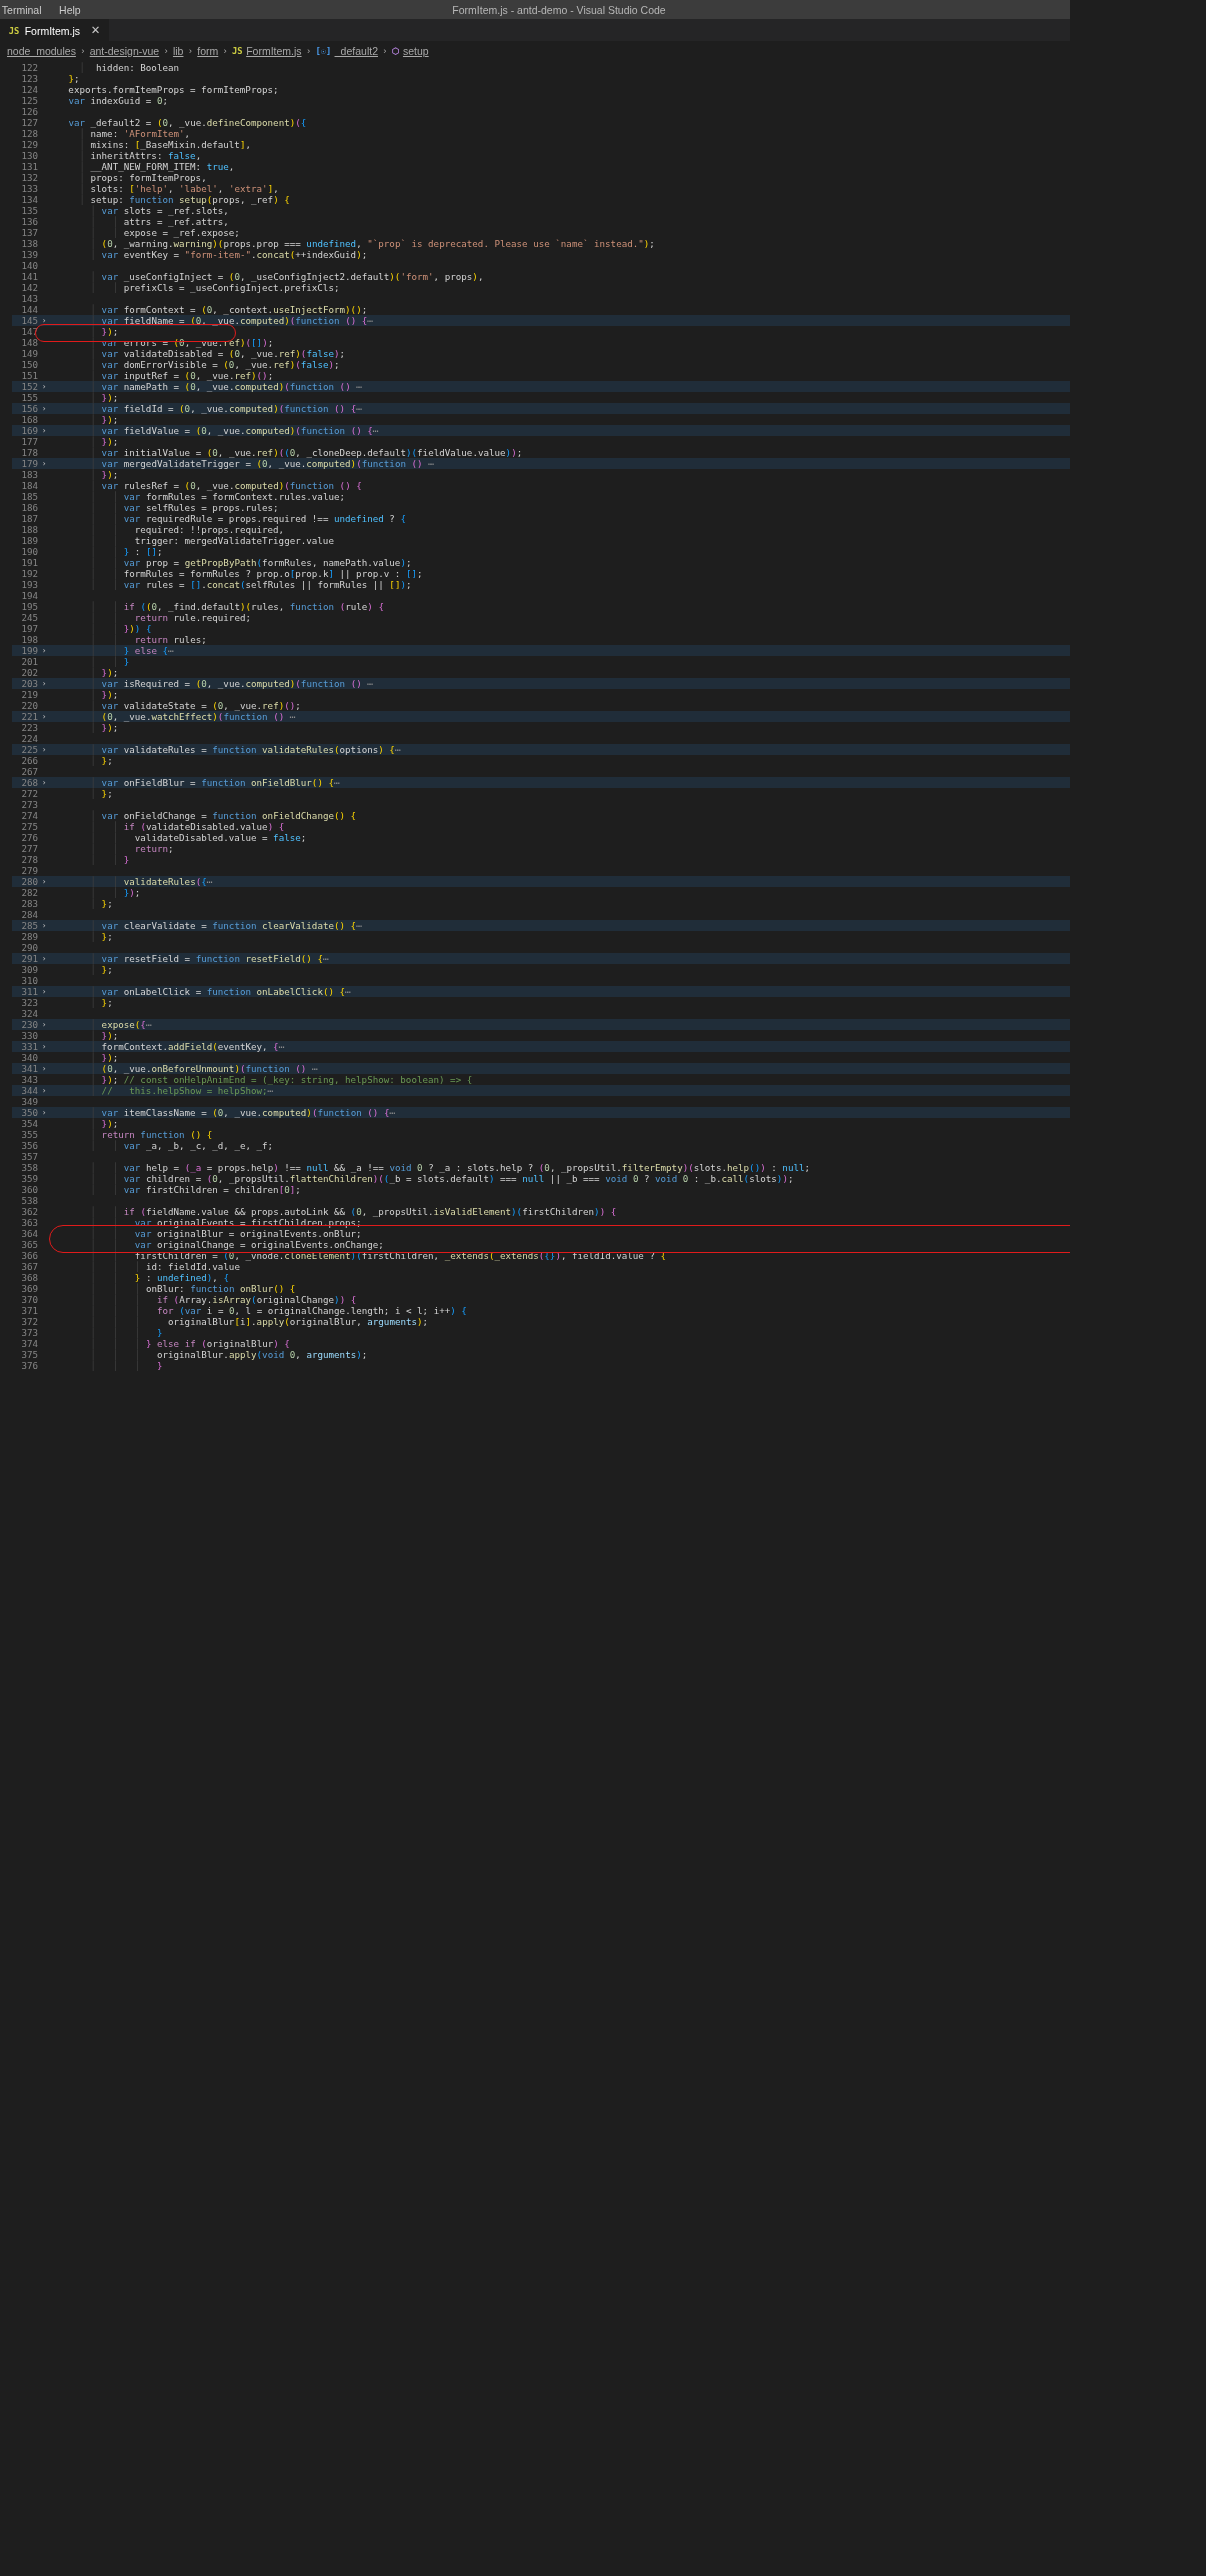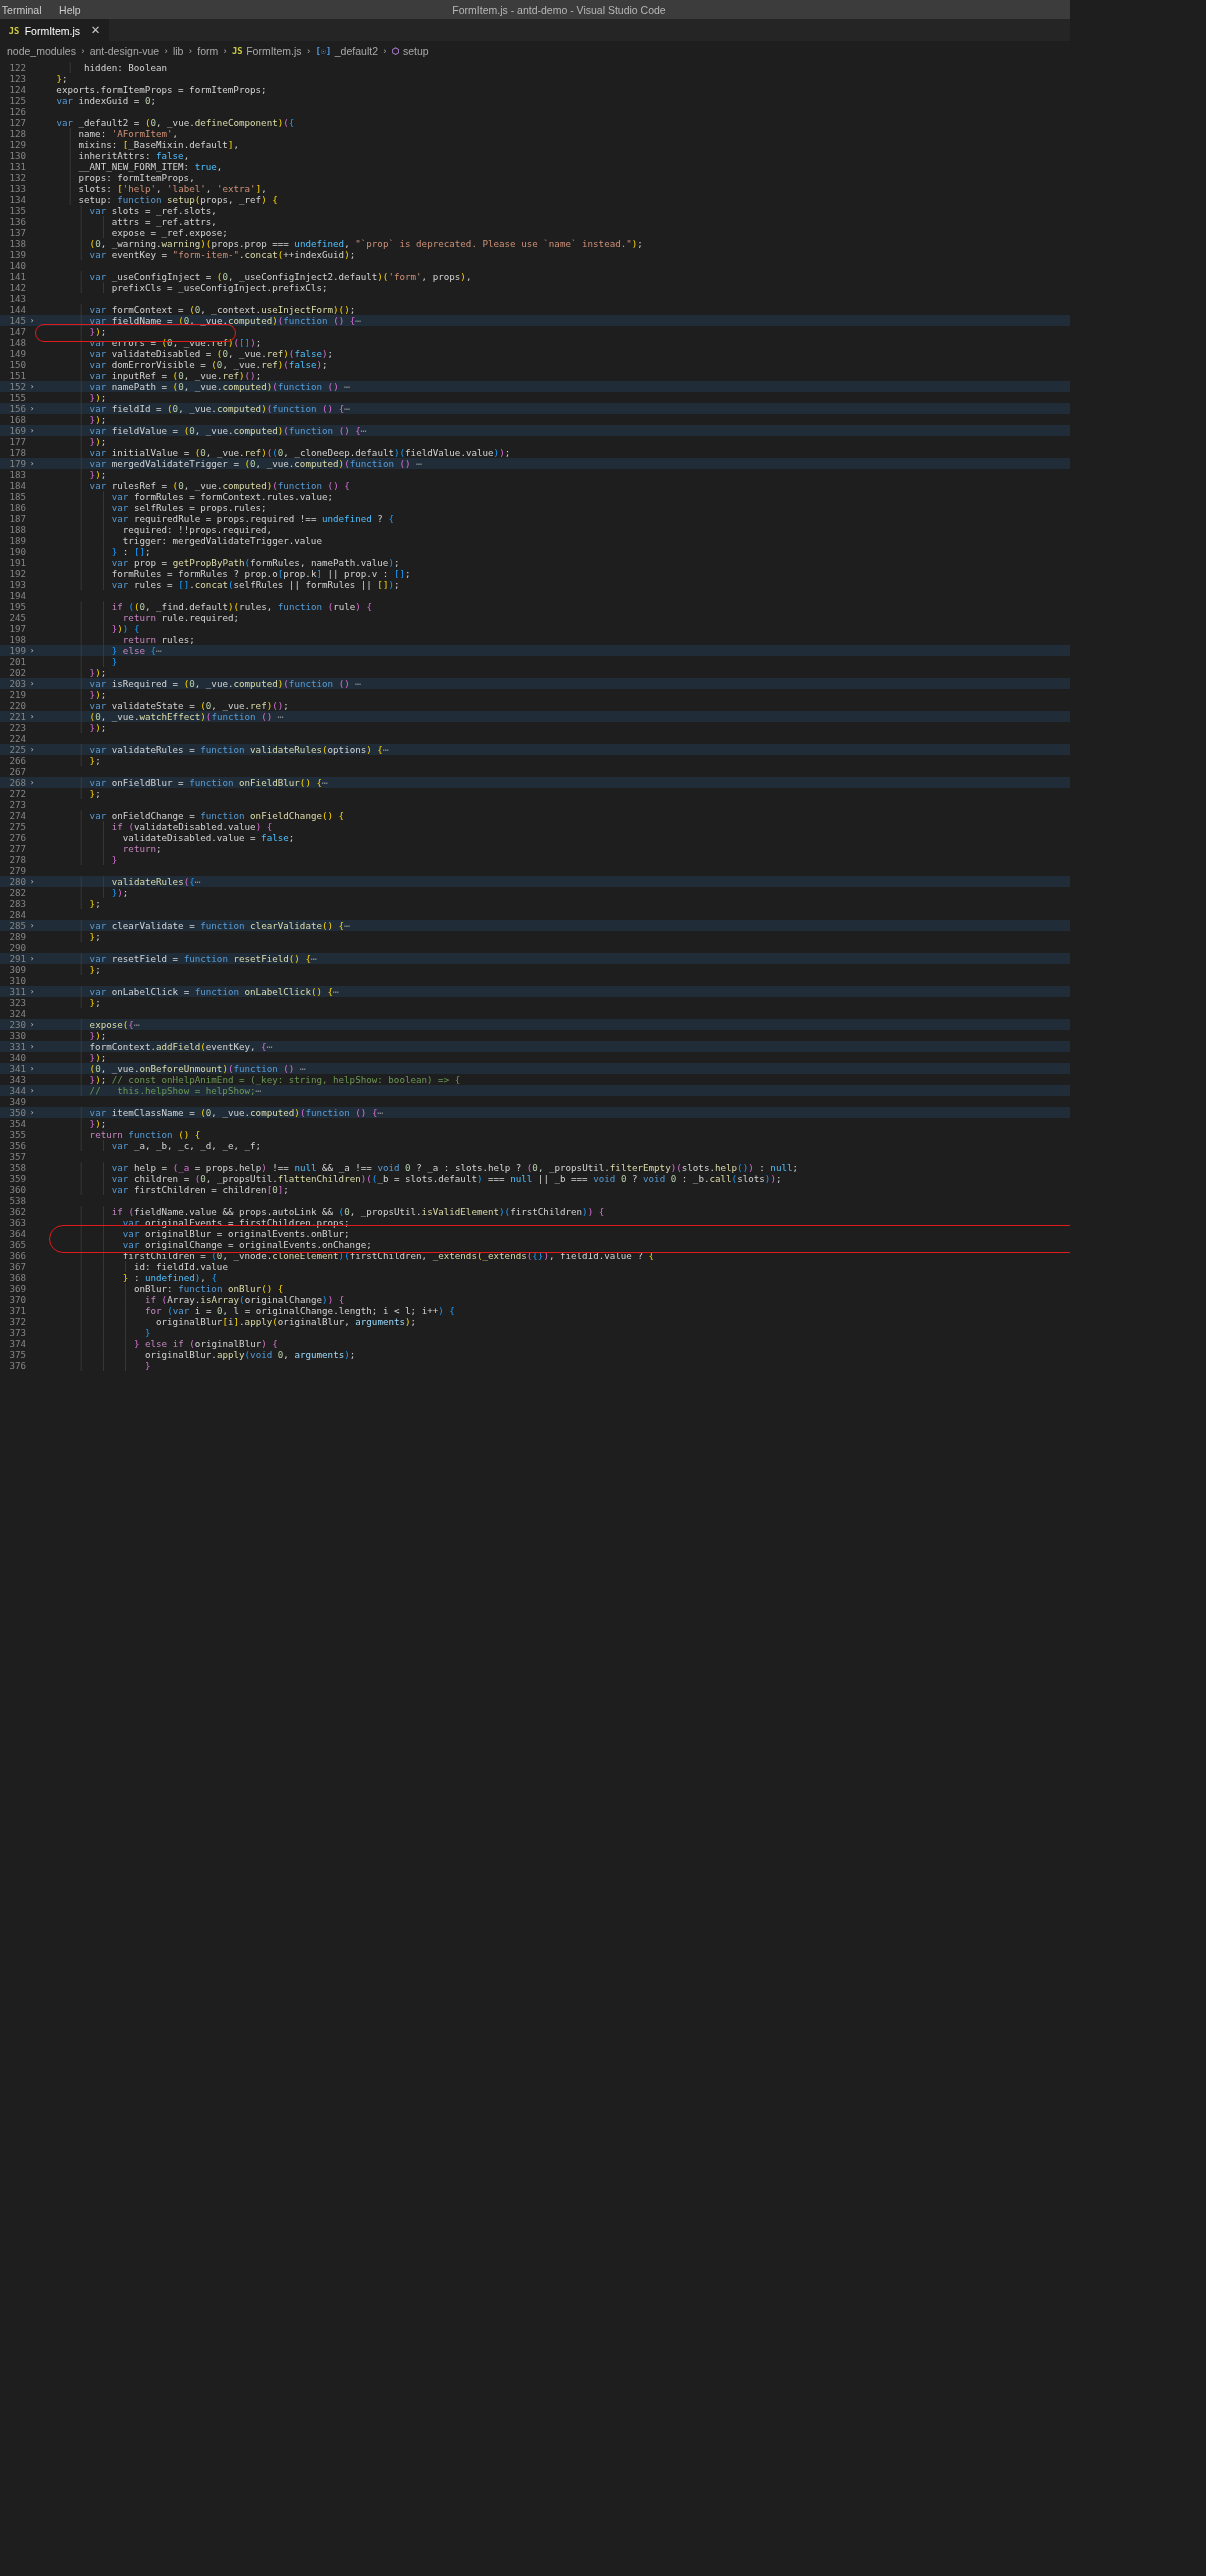--- a/index.html
+++ b/index.html
@@ -40,32 +40,33 @@
   .tab-label { color: #ffffff; }
   .tab-close { color: #c5c5c5; font-size: 11.4px; margin-left: 5.3px; line-height: 1; }
   .tabbar-rest { flex: 1; background: #252526; }
 
   
   .breadcrumb {
     height: 19px; background: #1e1e1e; display: flex; align-items: center;
     padding-left: 7px; gap: 0px;
     font-family: "Liberation Sans", sans-serif; font-size: 10.5px; color: #a9a9a9;
   }
-  .bc-seg { color: #a9a9a9; white-space: nowrap; }
+  .bc-seg { color: #a9a9a9; white-space: nowrap; text-decoration: underline; }
   .bc-sep { color: #a9a9a9; margin: 0 5.3px; font-size: 9.6px; }
   .bc-icon { margin-right: 3.5px; font-size: 8.8px; font-weight: bold; font-family: "DejaVu Sans Mono", monospace; }
   .ic-js { color: #cbcb41; }
   .ic-mod { color: #4a9ced; }
   .ic-cube { color: #b180d7; }
 
   
   .editor {
     position: relative;
     background: #1e1e1e;
     padding-top: 1.8px;
+    padding-left: 12px;
   }
   .code-line {
     display: flex; align-items: center;
     height: 11px; line-height: 11px;
     font-size: 9.2px;
     white-space: pre;
     font-family: "DejaVu Sans Mono", monospace;
   }
   .code-line.folded { background: #202d39; }
   .ln {

